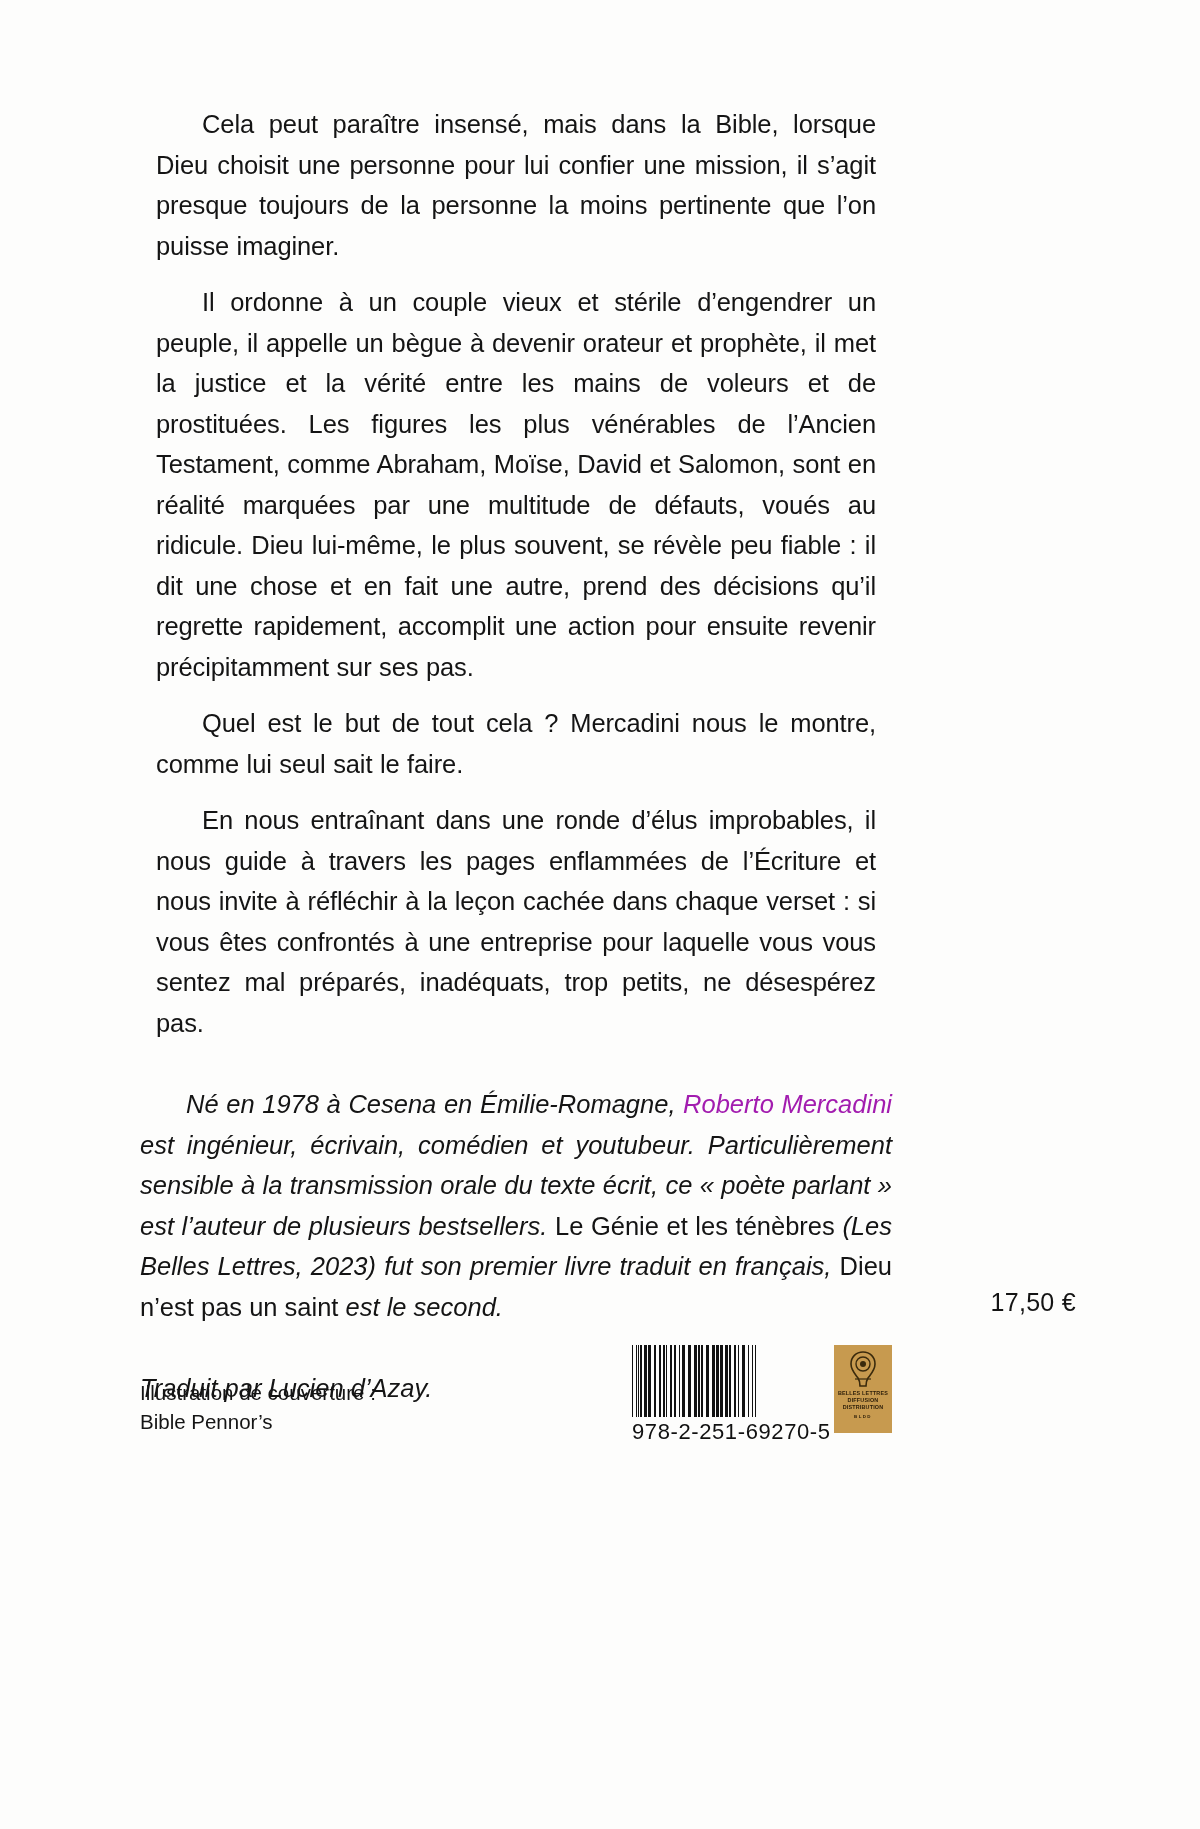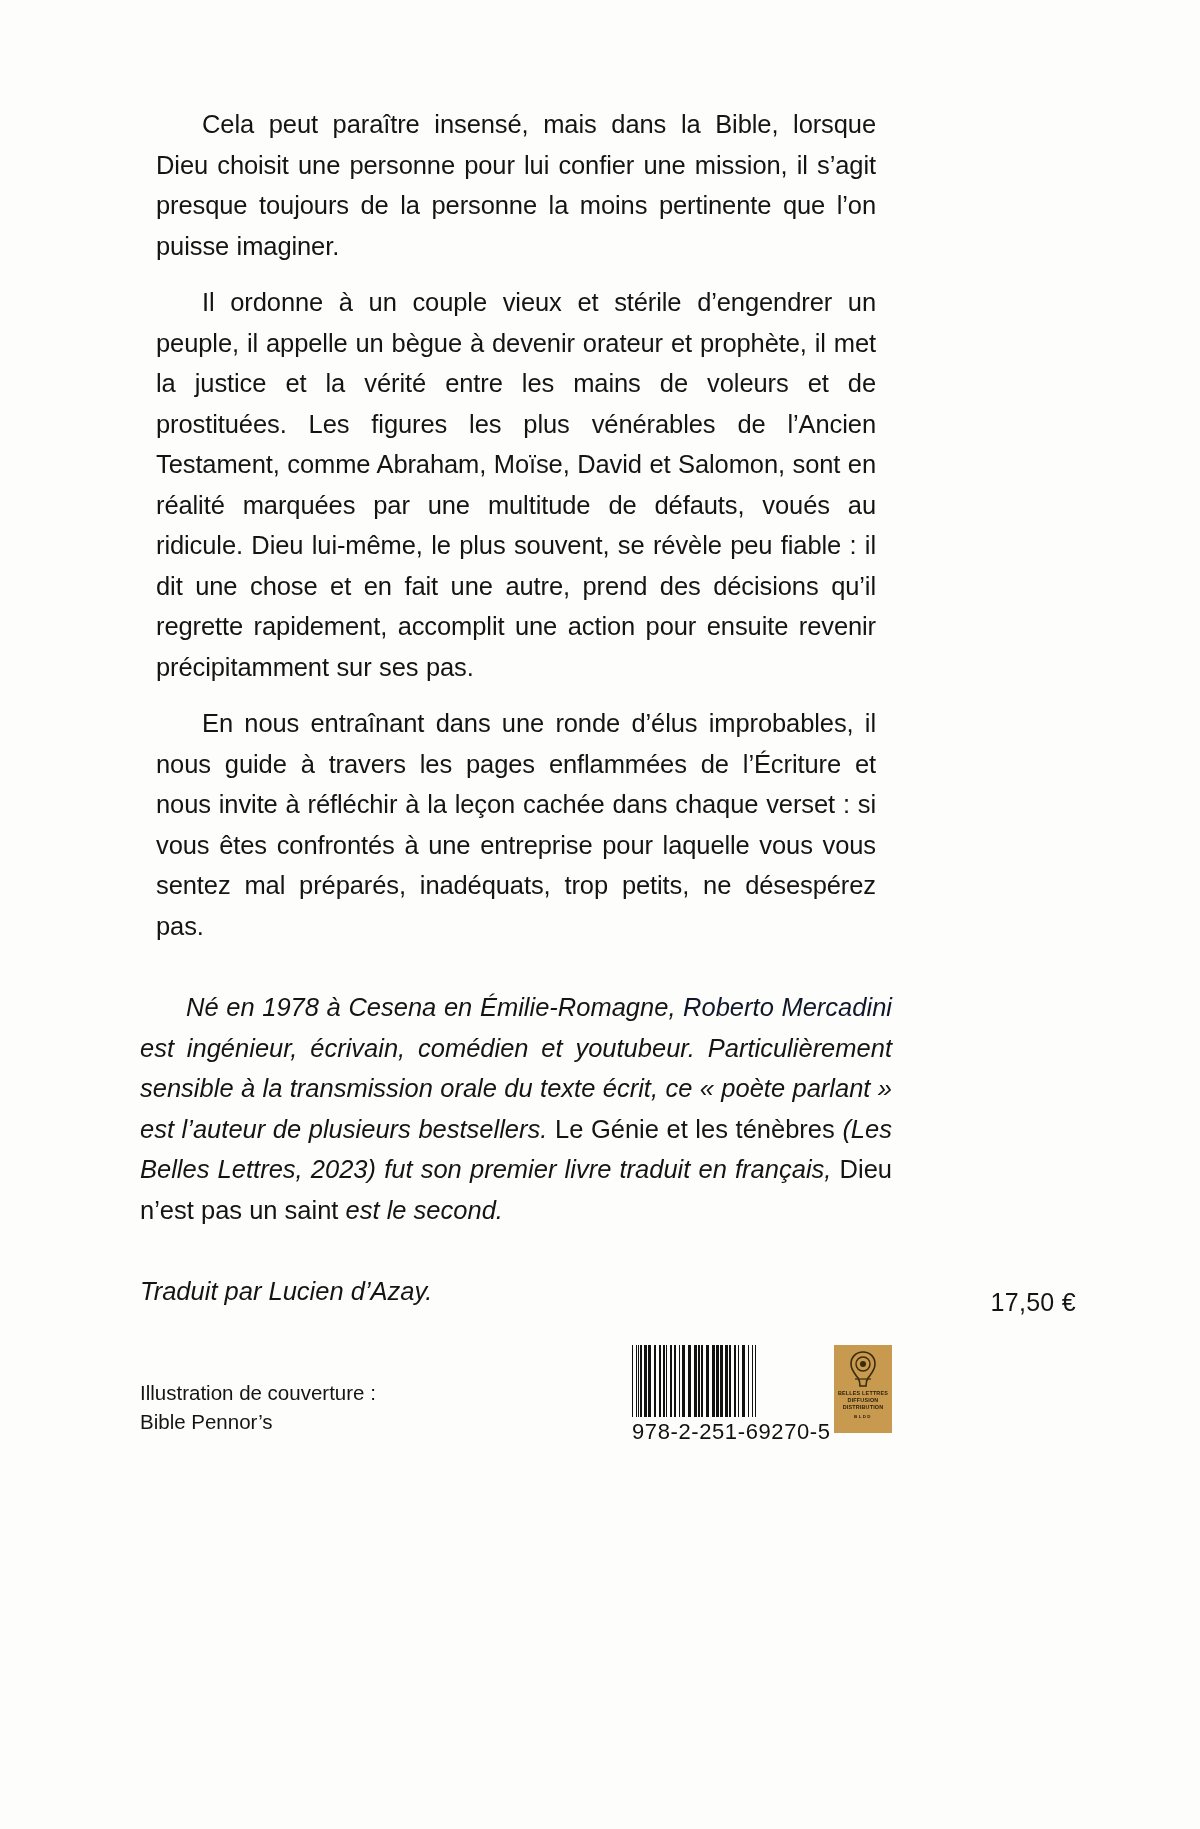--- a/index.html
+++ b/index.html
@@ -38,21 +38,21 @@
     margin:0;
     margin-top:41px;
     font-size:25.5px;
     line-height:40.5px;
     text-align:justify;
     text-indent:46px;
     font-style:italic;
     color:#141414;
   }
   .bio .roman{font-style:normal;margin-top:14px;}
-  .author-name{color:#0f172a;}
+  .author-name{color:#a21caf;}
   .translator{
     margin:0;
     margin-top:41px;
     font-size:25.5px;
     line-height:40.5px;
     font-style:italic;
     text-indent:0;
     color:#141414;
   }
   .price{
@@ -132,20 +132,21 @@
   }
 </style>
 </head>
 <body>
 
 <div class="page">
 
   <div class="textblock">
     <p class="body">Cela peut paraître insensé, mais dans la Bible, lorsque Dieu choisit une personne pour lui confier une mission, il s’agit presque toujours de la personne la moins pertinente que l’on puisse imaginer.</p>
     <p class="body">Il ordonne à un couple vieux et stérile d’engendrer un peuple, il appelle un bègue à devenir orateur et prophète, il met la justice et la vérité entre les mains de voleurs et de prostituées. Les figures les plus vénérables de l’Ancien Testament, comme Abraham, Moïse, David et Salomon, sont en réalité marquées par une multitude de défauts, voués au ridicule. Dieu lui-même, le plus souvent, se révèle peu fiable : il dit une chose et en fait une autre, prend des décisions qu’il regrette rapidement, accomplit une action pour ensuite revenir précipitamment sur ses pas.</p>
+    <p class="body">Quel est le but de tout cela ? Mercadini nous le montre, comme lui seul sait le faire.</p>
     <p class="body">En nous entraînant dans une ronde d’élus improbables, il nous guide à travers les pages enflammées de l’Écriture et nous invite à réfléchir à la leçon cachée dans chaque verset : si vous êtes confrontés à une entreprise pour laquelle vous vous sentez mal préparés, inadéquats, trop petits, ne désespérez pas.</p>
 
     <p class="bio"><span>Né en 1978 à Cesena en Émilie-Romagne, </span><span class="author-name">Roberto Mercadini</span><span> est ingénieur, écrivain, comédien et youtubeur. Particulièrement sensible à la transmission orale du texte écrit, ce « poète parlant » est l’auteur de plusieurs bestsellers. </span><span class="roman">Le Génie et les ténèbres</span><span> (Les Belles Lettres, 2023) fut son premier livre traduit en français, </span><span class="roman">Dieu n’est pas un saint</span><span> est le second.</span></p>
 
     <p class="translator">Traduit par Lucien d’Azay.</p>
   </div>
 
   <div class="price">17,50 €</div>
 
   <div class="credit">

